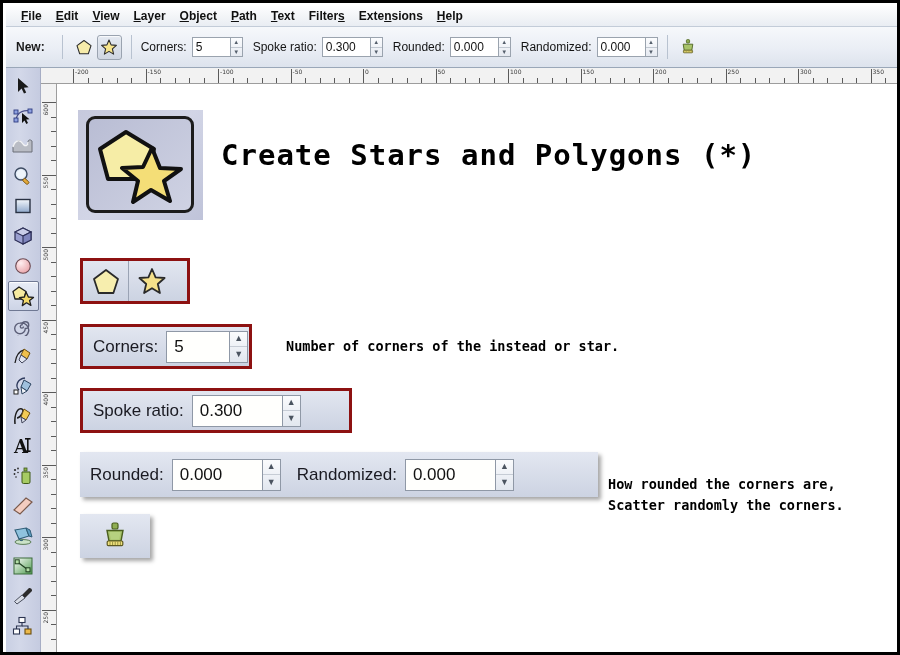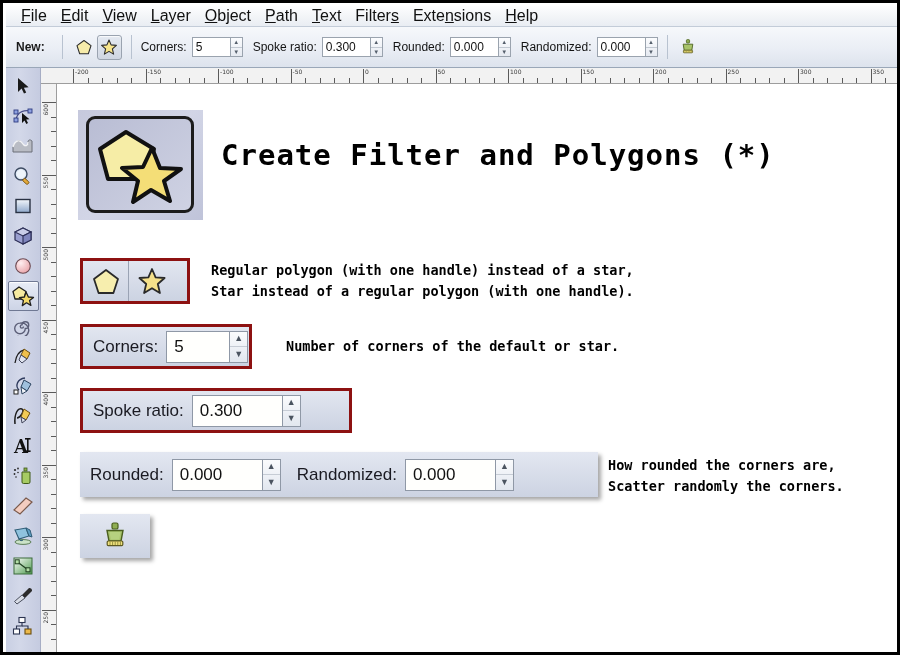--- a/index.html
+++ b/index.html
@@ -25,25 +25,26 @@
     width: 894px;
     height: 21px;
     background: linear-gradient(to bottom, #fdfdfe 0%, #f3f5f8 50%, #e9edf3 100%);
     border-bottom: 1px solid #c3ccd8;
     display: flex;
     align-items: center;
     padding-left: 8px;
     box-sizing: border-box;
   }
   .menu-item {
-    font-size: 16px;
+    font-size: 12px;
     color: #101010;
     padding: 2px 7px;
     white-space: nowrap;
     cursor: default;
+    font-weight: bold;
   }
   .menu-item u { text-decoration: underline; }
 
   
   .optionsbar {
     position: absolute;
     left: 3px; top: 24px;
     width: 894px;
     height: 41px;
     background: linear-gradient(to bottom, #f6f8fb 0%, #eaeef5 55%, #dde3ed 100%);
@@ -657,50 +658,48 @@
 
     <div class="big-icon">
       <div class="big-icon-inner">
         <svg width="88" height="78" viewBox="0 0 88 78">
           <polygon points="30,6 58,23 50,53 12,53 4,23" fill="#f6eda6" stroke="#111" stroke-width="4" stroke-linejoin="round"></polygon>
           <polygon points="56,22 64,42 85,43 68,55 74,75 55,64 37,76 42,55 26,42 47,41" fill="#f4de77" stroke="#111" stroke-width="4" stroke-linejoin="round"></polygon>
         </svg>
       </div>
     </div>
 
-    <div class="title-text">Create Filter and Polygons (*)</div>
+    <div class="title-text">Create Stars and Polygons (*)</div>
 
     <div class="redbox" style="left:22px; top:174px; width:110px; height:46px;">
       <div style="display:flex; height:100%; align-items:center;">
         <div class="pbtn div-r">
           <svg width="30" height="28" viewBox="0 0 30 28">
             <polygon points="15,3 27,12 22.4,26 7.6,26 3,12" fill="#f7eeae" stroke="#2a2a2a" stroke-width="1.8" stroke-linejoin="round"></polygon>
           </svg>
         </div>
         <div class="pbtn">
           <svg width="30" height="28" viewBox="0 0 30 28">
             <polygon points="15,2 18.6,10.4 27.6,11 20.8,17 22.9,26 15,21.2 7.1,26 9.2,17 2.4,11 11.4,10.4" fill="#f5e08a" stroke="#2a2a2a" stroke-width="1.8" stroke-linejoin="round"></polygon>
           </svg>
         </div>
       </div>
     </div>
-    <div class="desc" style="left:153px; top:176px;"><span>Regular polygon (with one handle) instead of a star,</span>
-<span>Star instead of a regular polygon (with one handle).</span></div>
 
     <div class="redbox" style="left:22px; top:240px; width:172px; height:45px; display:flex; align-items:center;">
       <span class="fld-label" style="margin-left:10px; margin-right:8px;">Corners:</span>
       <div style="display:flex; height:32px;">
         <div class="fld-input" style="width:63px; border-right:none;">5</div>
         <div class="fld-spin">
           <div>▲</div>
           <div>▼</div>
         </div>
       </div>
     </div>
-    <div class="desc" style="left:228px; top:252px;">Number of corners of the default or star.</div>
+    <div class="desc" style="left:228px; top:252px;">Number of corners of the instead or star.</div>
 
     <div class="redbox" style="left:22px; top:304px; width:272px; height:45px; display:flex; align-items:center;">
       <span class="fld-label" style="margin-left:10px; margin-right:8px;">Spoke ratio:</span>
       <div style="display:flex; height:32px;">
         <div class="fld-input" style="width:90px; border-right:none;">0.300</div>
         <div class="fld-spin">
           <div>▲</div>
           <div>▼</div>
         </div>
       </div>
@@ -717,21 +716,21 @@
       </div>
       <span class="fld-label" style="margin-left:16px; margin-right:8px;">Randomized:</span>
       <div style="display:flex; height:32px;">
         <div class="fld-input" style="width:90px; border-right:none;">0.000</div>
         <div class="fld-spin">
           <div>▲</div>
           <div>▼</div>
         </div>
       </div>
     </div>
-    <div class="desc" style="left:550px; top:371px;"><span>How rounded the corners are,</span>
+    <div class="desc" style="left:550px; top:390px;"><span>How rounded the corners are,</span>
 <span>Scatter randomly the corners.</span></div>
 
     <div class="shadowbox" style="left:22px; top:430px; width:70px; height:44px; display:flex; align-items:center; justify-content:center;">
       <svg width="30" height="30" viewBox="0 0 30 30">
         <rect x="12" y="2" width="6" height="6" rx="1.6" fill="#8fae52" stroke="#4a5f1e" stroke-width="1.2"></rect>
         <path d="M7 9.5 h16 l-2 10.5 h-12 z" fill="#a9c56c" stroke="#4a5f1e" stroke-width="1.4"></path>
         <path d="M9.5 11 h11 l-1.3 7.5 h-8.4 z" fill="#bcd687" opacity="0.7"></path>
         <rect x="7.2" y="20" width="15.6" height="4.6" rx="1" fill="#f0e27c" stroke="#5e5a22" stroke-width="1.2"></rect>
         <line x1="10" y1="20.6" x2="10" y2="24" stroke="#8f8a3c" stroke-width="0.9"></line>
         <line x1="12.6" y1="20.6" x2="12.6" y2="24" stroke="#8f8a3c" stroke-width="0.9"></line>

